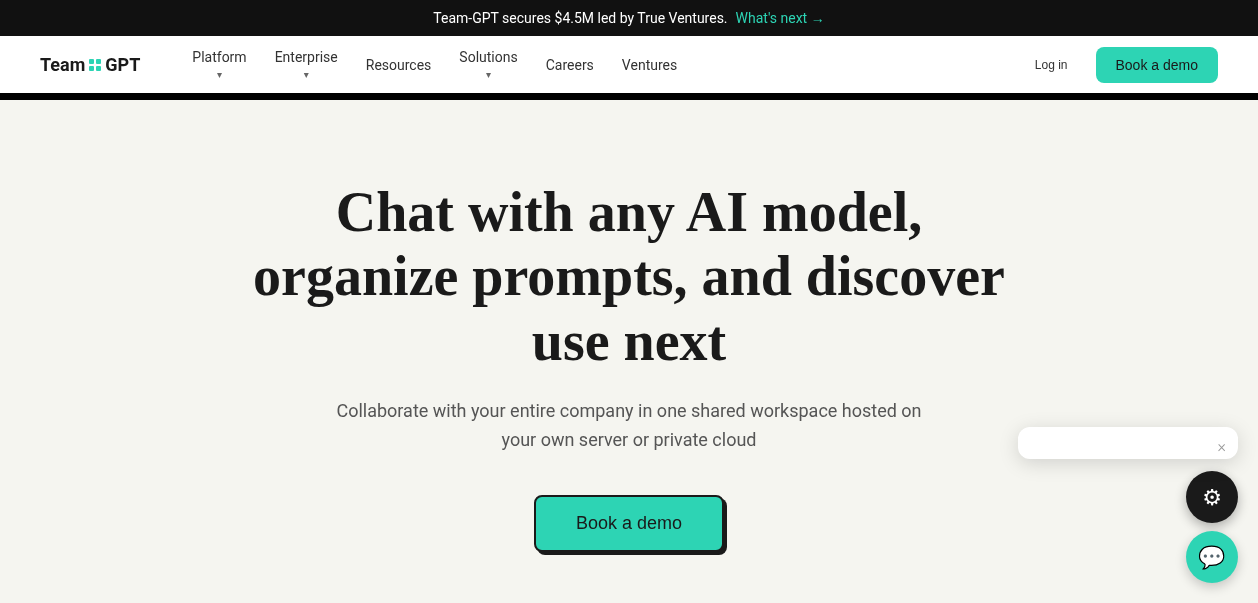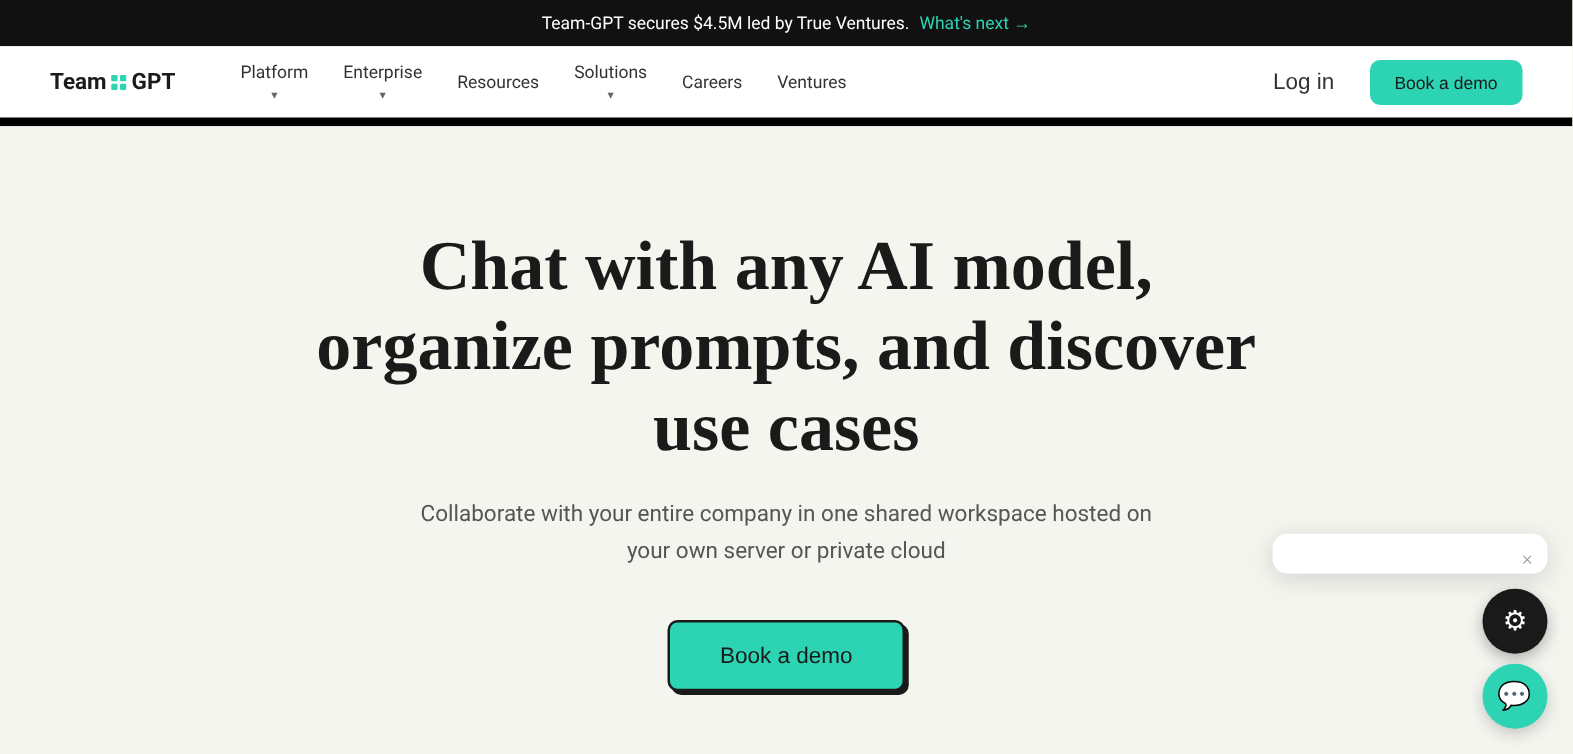--- a/index.html
+++ b/index.html
@@ -101,21 +101,21 @@
     }
 
     .nav-actions {
       display: flex;
       align-items: center;
       gap: 12px;
     }
 
     .btn-login {
       padding: 8px 16px;
-      font-size: 18px;
+      font-size: 12px;
       color: #333333;
       background: transparent;
       border: none;
       cursor: pointer;
       border-radius: 6px;
     }
 
     .btn-demo-nav {
       padding: 10px 20px;
       font-size: 14px;
@@ -282,21 +282,21 @@
     </a>
   </div>
 
   <div class="nav-actions">
     <button class="btn-login">Log in</button>
     <button class="btn-demo-nav">Book a demo</button>
   </div>
 </nav>
 
 <section class="hero">
-  <h1 class="hero-title">Chat with any AI model, organize prompts, and discover use cases</h1>
+  <h1 class="hero-title">Chat with any AI model, organize prompts, and discover use next</h1>
   <p class="hero-subtitle">Collaborate with your entire company in one shared workspace hosted on your own server or private cloud</p>
   <button class="btn-demo-hero">Book a demo</button>
 </section>
 
 <div class="chat-widget-container">
   <div class="chat-popup">
     <span class="chat-popup-close">×</span>
   </div>
   <div class="chat-avatar">
     <span class="chat-avatar-icon">⚙</span>

